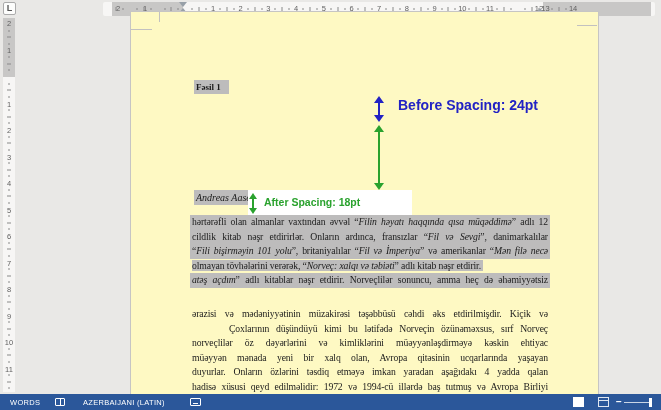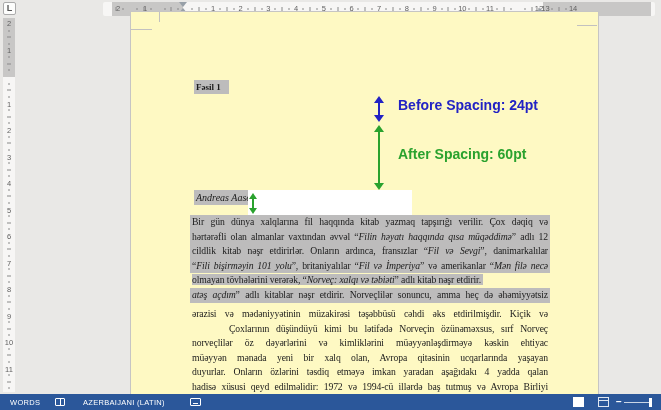--- a/index.html
+++ b/index.html
@@ -218,46 +218,45 @@
   <div class="crop" style="left:28px;top:0;width:1px;height:10px"></div>
   <div class="crop" style="left:0;top:17px;width:21px;height:1px"></div>
   <div class="crop" style="left:446px;top:13px;width:20px;height:1px"></div>
 
   <div class="chip fasil">Fəsil 1</div>
 
 
   <div class="chip author">Andreas Aase</div>
 
   <div class="annotbox" id="annotbox">
+    <span class="annot annot-sm green lbl-after18">After Spacing: 18pt</span>
   <div class="arrow" style="left: 0.5px; top: 3px; width: 8px; height: 21px; color: var(--green);">
         <div class="shaft" style="left: 3px; top: 4px; width: 2px; height: 13px; background: currentcolor;"></div>
         <div class="head" style="left: 0px; top: 0px; border-left: 4px solid transparent; border-right: 4px solid transparent; border-bottom: 6px solid currentcolor;"></div>
         <div class="head" style="left: 0px; bottom: 0px; border-left: 4px solid transparent; border-right: 4px solid transparent; border-top: 6px solid currentcolor;"></div>
       </div>
     </div>
 
   <div class="para" id="para1">
-      <div class="line hl"><span>Bir gün dünya xalqlarına fil haqqında kitab yazmaq tapşırığı verilir. Çox dəqiq və</span></div>
       <div class="line hl"><span>hərtərəfli olan almanlar vaxtından əvvəl “</span><span class="it">Filin həyatı haqqında qısa müqəddimə</span><span>” adlı 12</span></div>
       <div class="line hl"><span>cildlik kitab nəşr etdirirlər. Onların ardınca, fransızlar “</span><span class="it">Fil və Sevgi</span><span>”, danimarkalılar</span></div>
       <div class="line hl"><span>“</span><span class="it">Fili bişirməyin 101 yolu</span><span>”, britaniyalılar “</span><span class="it">Fil və İmperiya</span><span>” və amerikanlar “</span><span class="it">Mən filə necə</span></div>
       <div class="line endline"><span class="hl-span"><span>olmayan tövhələrini verərək, “</span><span class="it">Norveç: xalqı və təbiəti</span><span>” adlı kitab nəşr etdirir.</span></span></div>
       <div class="line hl"><span class="it">atəş açdım</span><span>” adlı kitablar nəşr etdirir. Norveçlilər sonuncu, amma heç də əhəmiyyətsiz</span></div>
     </div>
   <div class="para" id="para2">
       <div class="line"><span>ərazisi və mədəniyyətinin müzakirəsi təşəbbüsü cəhdi əks etdirilmişdir. Kiçik və</span></div>
       <div class="line indent"><span>Çoxlarının düşündüyü kimi bu lətifədə Norveçin özünəməxsus, sırf Norveç</span></div>
       <div class="line"><span>norveçlilər öz dəyərlərini və kimliklərini müəyyənləşdirməyə kəskin ehtiyac</span></div>
       <div class="line"><span>müəyyən mənada yeni bir xalq olan, Avropa qitəsinin ucqarlarında yaşayan</span></div>
       <div class="line"><span>duyurlar. Onların özlərini təsdiq etməyə imkan yaradan aşağıdakı 4 yadda qalan</span></div>
       <div class="line"><span>hadisə xüsusi qeyd edilməlidir: 1972 və 1994-cü illərdə baş tutmuş və Avropa Birliyi</span></div>
     </div>
 
   <div class="annot annot-lg blue lbl-before">Before Spacing: 24pt</div>
-  <div class="annot annot-lg green lbl-after60">After Spacing: 60pt</div>
 <div class="arrow" style="left: 243px; top: 84px; width: 10px; height: 26px; color: var(--blue);">
       <div class="shaft" style="left: 4px; top: 5px; width: 2px; height: 16px; background: currentcolor;"></div>
       <div class="head" style="left: 0px; top: 0px; border-left: 5px solid transparent; border-right: 5px solid transparent; border-bottom: 7px solid currentcolor;"></div>
       <div class="head" style="left: 0px; bottom: 0px; border-left: 5px solid transparent; border-right: 5px solid transparent; border-top: 7px solid currentcolor;"></div>
     </div>
     <div class="arrow" style="left: 243px; top: 113px; width: 10px; height: 65px; color: var(--green);">
       <div class="shaft" style="left: 4px; top: 5px; width: 2px; height: 55px; background: currentcolor;"></div>
       <div class="head" style="left: 0px; top: 0px; border-left: 5px solid transparent; border-right: 5px solid transparent; border-bottom: 7px solid currentcolor;"></div>
       <div class="head" style="left: 0px; bottom: 0px; border-left: 5px solid transparent; border-right: 5px solid transparent; border-top: 7px solid currentcolor;"></div>
     </div>

